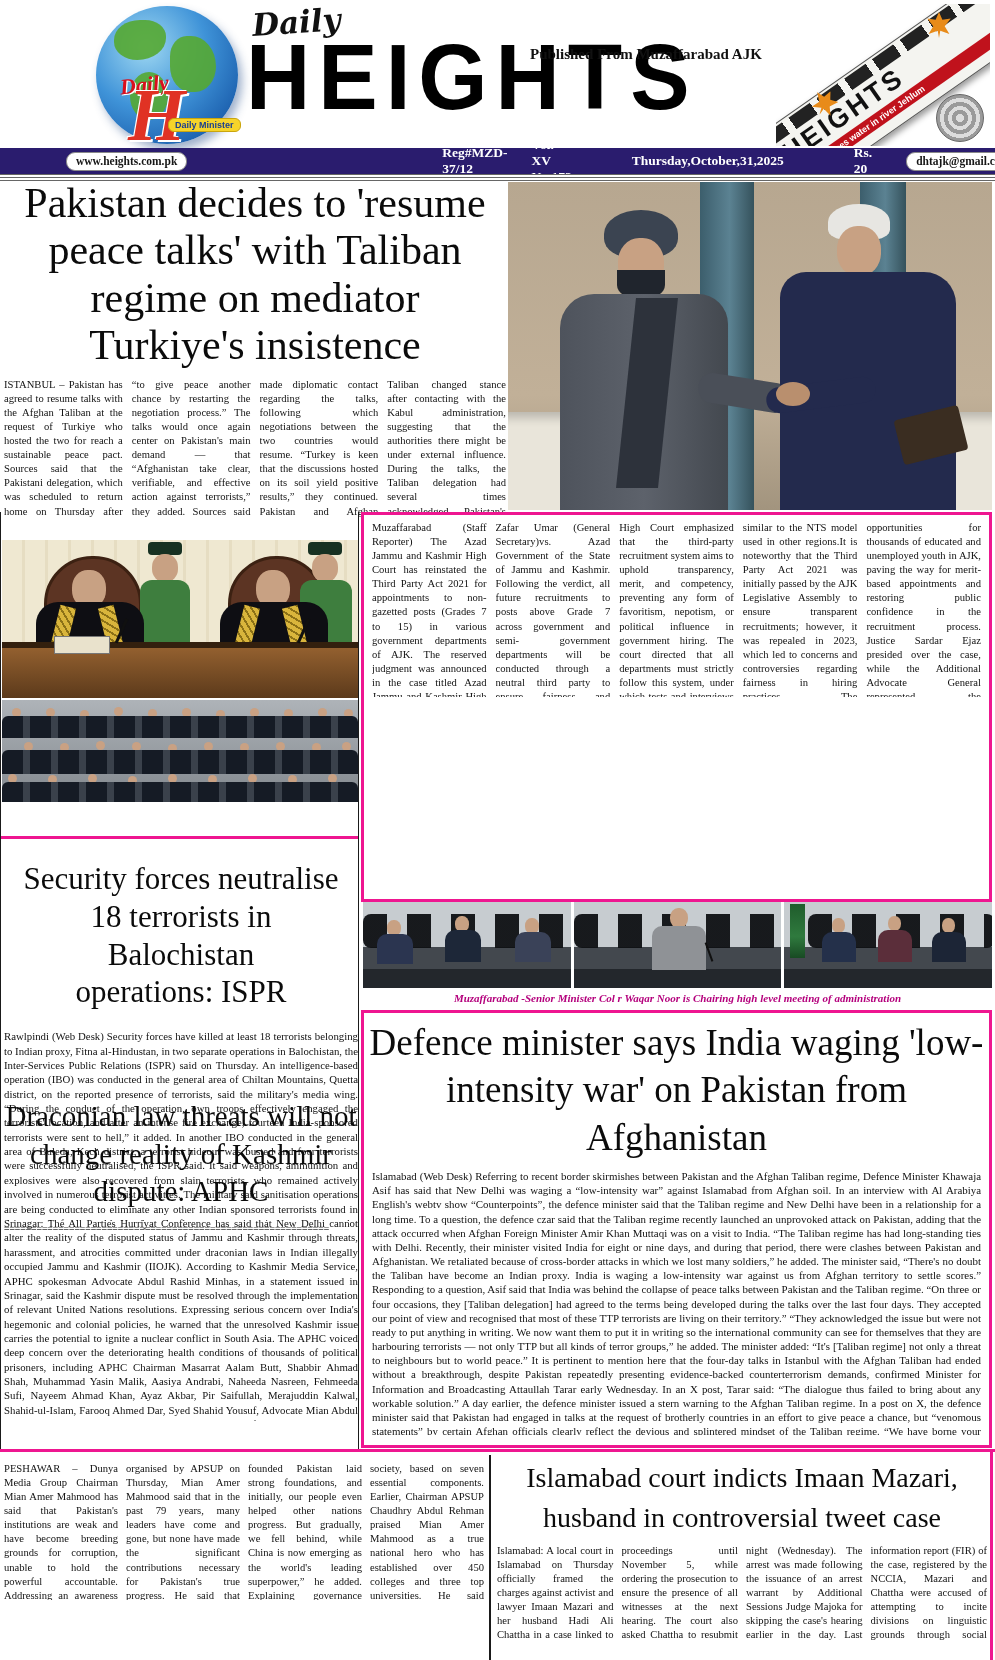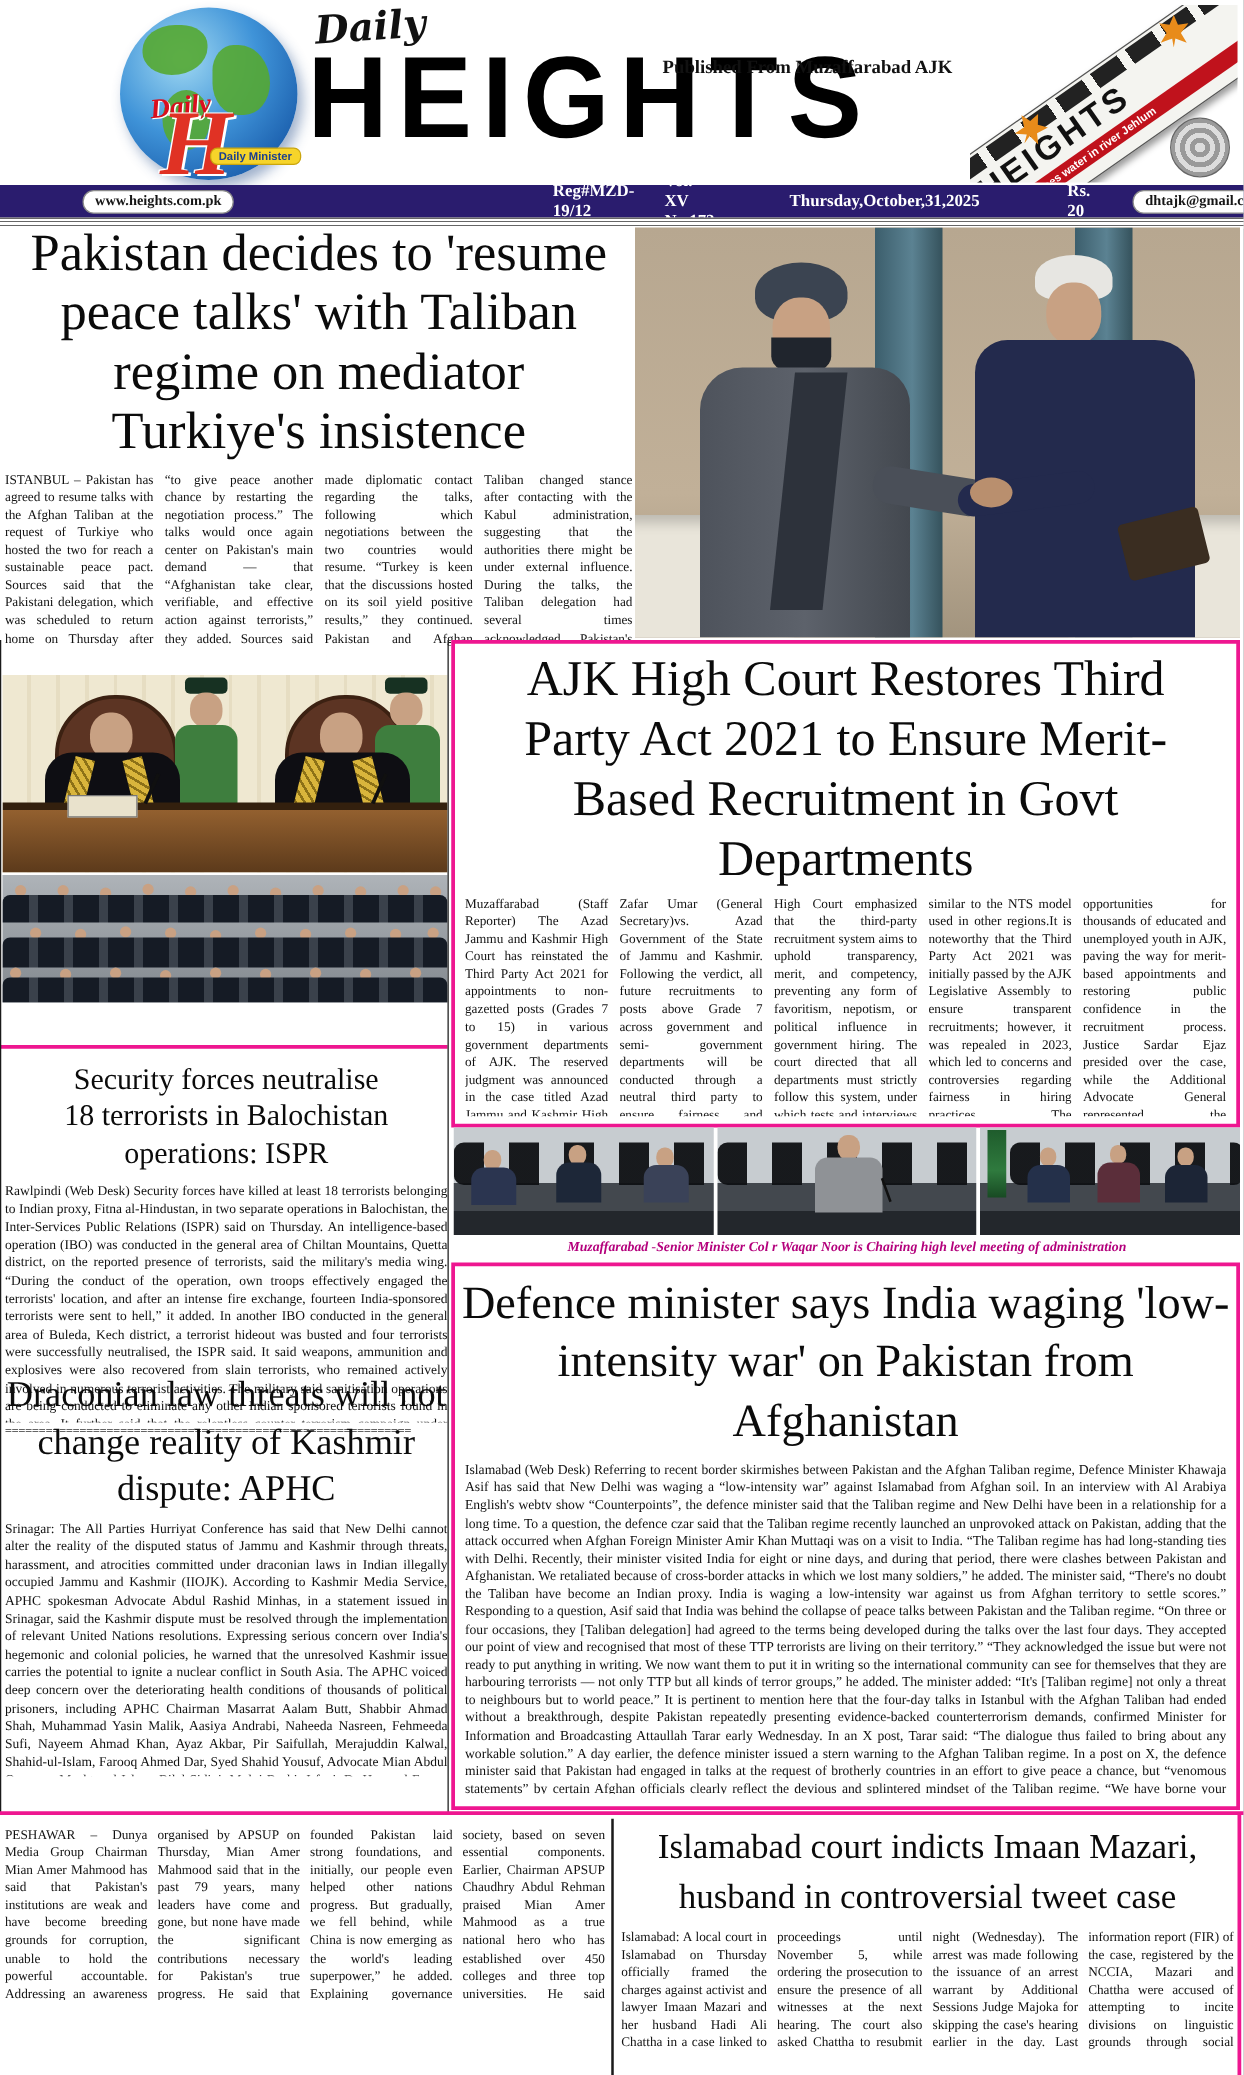--- a/index.html
+++ b/index.html
@@ -111,21 +111,21 @@
         <div class="roll-red">India releases water in river Jehlum</div>
       </div>
       <div class="leaf" style="left:150px;top:8px;"></div>
       <div class="leaf" style="left:36px;top:86px;transform:rotate(25deg);"></div>
       <div class="roll-end"></div>
     </div>
   </header>
 
   <div class="infobar">
     <span style="margin-left:66px;" class="pill">www.heights.com.pk</span>
-    <span style="margin-left:255px;">Reg#MZD-19/12</span>
+    <span style="margin-left:255px;">Reg#MZD-37/12</span>
     <span style="margin-left:24px;">Vol. XV  No.172</span>
     <span style="margin-left:60px;">Thursday,October,31,2025</span>
     <span style="margin-left:70px;">Rs. 20</span>
     <span style="margin-left:34px;" class="pill">dhtajk@gmail.com</span>
   </div>
   <div class="striperule"></div>
 
   <section class="abs" style="left:4px;top:180px;width:502px;">
     <h1 class="headline" style="font-size:42px;line-height:1.13;margin:0;">Pakistan decides to 'resume
 peace talks' with Taliban
@@ -189,42 +189,38 @@
     <div class="lrow" style="top:16px;height:22px;"></div>
     <div class="heads" style="left:22px;top:42px;box-shadow:36px 1px 0 #c9a183,72px -1px 0 #c9a183,108px 0 0 #c9a183,144px 2px 0 #c9a183,180px 0 0 #c9a183,216px 1px 0 #c9a183,252px 0 0 #c9a183,288px 1px 0 #c9a183,318px 0 0 #c9a183;"></div>
     <div class="lrow" style="top:50px;height:24px;"></div>
     <div class="heads" style="left:6px;top:74px;box-shadow:40px 1px 0 #c9a183,80px 0 0 #c9a183,120px 2px 0 #c9a183,160px 0 0 #c9a183,200px 1px 0 #c9a183,240px 0 0 #c9a183,280px 1px 0 #c9a183,320px 0 0 #c9a183;"></div>
     <div class="lrow" style="top:82px;height:20px;"></div>
   </div>
 
   <div class="abs pinkline" style="left:0;top:836px;width:358px;height:3px;"></div>
 
   <section class="abs" style="left:4px;top:842px;width:354px;">
-    <h2 class="headline" style="font-size:24px;line-height:1.22;margin:8px;">Security forces neutralise
+    <h2 class="headline" style="font-size:31px;line-height:1.22;margin:18px;">Security forces neutralise
 18 terrorists in Balochistan
 operations: ISPR</h2>
     <div class="coltxt" style="margin-top:6px;height:192px;font-size:10.8px;">Rawlpindi (Web Desk) Security forces have killed at least 18 terrorists belonging to Indian proxy, Fitna al-Hindustan, in two separate operations in Balochistan, the Inter-Services Public Relations (ISPR) said on Thursday. An intelligence-based operation (IBO) was conducted in the general area of Chiltan Mountains, Quetta district, on the reported presence of terrorists, said the military's media wing.  “During the conduct of the operation, own troops effectively engaged the terrorists' location, and after an intense fire exchange, fourteen India-sponsored terrorists were sent to hell,” it added. In another IBO conducted in the general area of Buleda, Kech district, a terrorist hideout was busted and four terrorists were successfully neutralised, the ISPR said. It said weapons, ammunition and explosives were also recovered from slain terrorists, who remained actively involved in numerous terrorist activities. The military said sanitisation operations are being conducted to eliminate any other Indian sponsored terrorists found in the area. It further said that the relentless counter terrorism campaign under vision “Azm-e-Istehkam” by the security forces and law enforcement agencies of Pakistan will continue at full pace to wipe out the menace of foreign-sponsored and supported terrorism from the country. President Asif Ali Zardari and Prime Minister Shehbaz Sharif paid rich tribute to security forces for eliminating 18 terrorists of Indian proxy Fitna al-Hindustan in Balochistan, reaffirming Pakistan's firm resolve under Azm-e-Istehkam to eradicate all foreign-sponsored terrorism.</div>
     <div class="sep" style="margin-top:2px;">============================================================</div>
   </section>
 
   <section class="abs" style="left:4px;top:1098px;width:354px;">
     <h2 class="headline" style="font-size:29px;line-height:1.3;margin:0;">Draconian law threats will not
 change reality of Kashmir
 dispute: APHC</h2>
     <div class="coltxt" style="margin-top:5px;height:205px;font-size:10.8px;">Srinagar: The All Parties Hurriyat Conference has said that New Delhi cannot alter the reality of the disputed status of Jammu and Kashmir through threats, harassment, and atrocities committed under draconian laws in Indian illegally occupied Jammu and Kashmir (IIOJK). According to Kashmir Media Service, APHC spokesman Advocate Abdul Rashid Minhas, in a statement issued in Srinagar, said the Kashmir dispute must be resolved through the implementation of relevant United Nations resolutions. Expressing serious concern over India's hegemonic and colonial policies, he warned that the unresolved Kashmir issue carries the potential to ignite a nuclear conflict in South Asia.   The APHC voiced deep concern over the deteriorating health conditions of thousands of political prisoners, including APHC Chairman Masarrat Aalam Butt, Shabbir Ahmad Shah, Muhammad Yasin Malik, Aasiya Andrabi, Naheeda Nasreen, Fehmeeda Sufi, Nayeem Ahmad Khan, Ayaz Akbar, Pir Saifullah, Merajuddin Kalwal, Shahid-ul-Islam, Farooq Ahmed Dar, Syed Shahid Yousuf, Advocate Mian Abdul Qayoom, Mushtaqul Islam, Bilal Sidiqi, Molvi Bashir Irfani, Dr Hameed Fayaz, Abdul Ahmad Parra, Advocate Zahid Ali, Dr Muhammad Qasim Fakhtoo, Dr Muhammad Shafi Shariati, Zaffar Akbar Butt, Ghulam Qadir Butt, Rafiq Ahmad Ganai, Umar Adil Dar, Saleem Nanaji, Muhammad Yasin Butt, Fayaz Hussain Jaferi, Firdous Ahmed Shah, Assadullah Parray, human rights defender Khurram Parvez, journalist Irfan Majeed, and others lodged in different Indian jails including Tihar, Uttar Pradesh, Haryana, and various prisons in IIOJK.</div>
   </section>
 
   <div class="abs blackline" style="left:0;top:512px;width:1px;height:938px;"></div>
   <div class="abs blackline" style="left:358px;top:512px;width:1px;height:938px;"></div>
 
   <section class="abs pinkbox" style="left:361px;top:512px;width:625px;height:384px;">
-    <h2 class="headline" style="font-size:40px;line-height:1.2;margin:4px 6px 0 6px;">AJK High Court Restores Third
-Party Act 2021 to Ensure Merit-
-Based Recruitment in Govt
-Departments</h2>
     <div class="colrow" style="margin:6px 8px 0 8px;height:176px;overflow:hidden;">
       <div class="coltxt">Muzaffarabad (Staff Reporter) The Azad Jammu and Kashmir High Court has reinstated the Third Party Act 2021 for appointments to non-gazetted posts (Grades 7 to 15) in various government departments of AJK. The reserved judgment was announced in the case titled Azad Jammu and Kashmir High Court Bar Association through Raja Waseem Younas (President) and Raja</div>
       <div class="coltxt">Zafar Umar (General Secretary)vs. Azad Government of the State of Jammu and Kashmir. Following the verdict, all future recruitments to posts above Grade 7 across government and semi- government departments will be conducted through a neutral third party to ensure fairness and transparency in the selection process.In its detailed decision, the</div>
       <div class="coltxt">High Court emphasized that the third-party recruitment system aims to uphold transparency, merit, and competency, preventing any form of favoritism, nepotism, or political influence in government hiring. The court directed that all departments must strictly follow this system, under which tests and interviews will be conducted by an impartial third-party agency,</div>
       <div class="coltxt">similar to the NTS model used in other regions.It is noteworthy that the Third Party Act 2021 was initially passed by the AJK Legislative Assembly to ensure transparent recruitments; however, it was repealed in 2023, which led to concerns and controversies regarding fairness in hiring practices. The reinstatement of this law is expected to open up fair employment</div>
       <div class="coltxt">opportunities for thousands of educated and unemployed youth in AJK, paving the way for merit-based appointments and restoring public confidence in the recruitment process. Justice Sardar Ejaz presided over the case, while the Additional Advocate General represented the government during the proceedings. ===============</div>
     </div>
   </section>
 
   <div class="abs" style="left:363px;top:902px;width:629px;height:86px;display:flex;gap:3px;">

